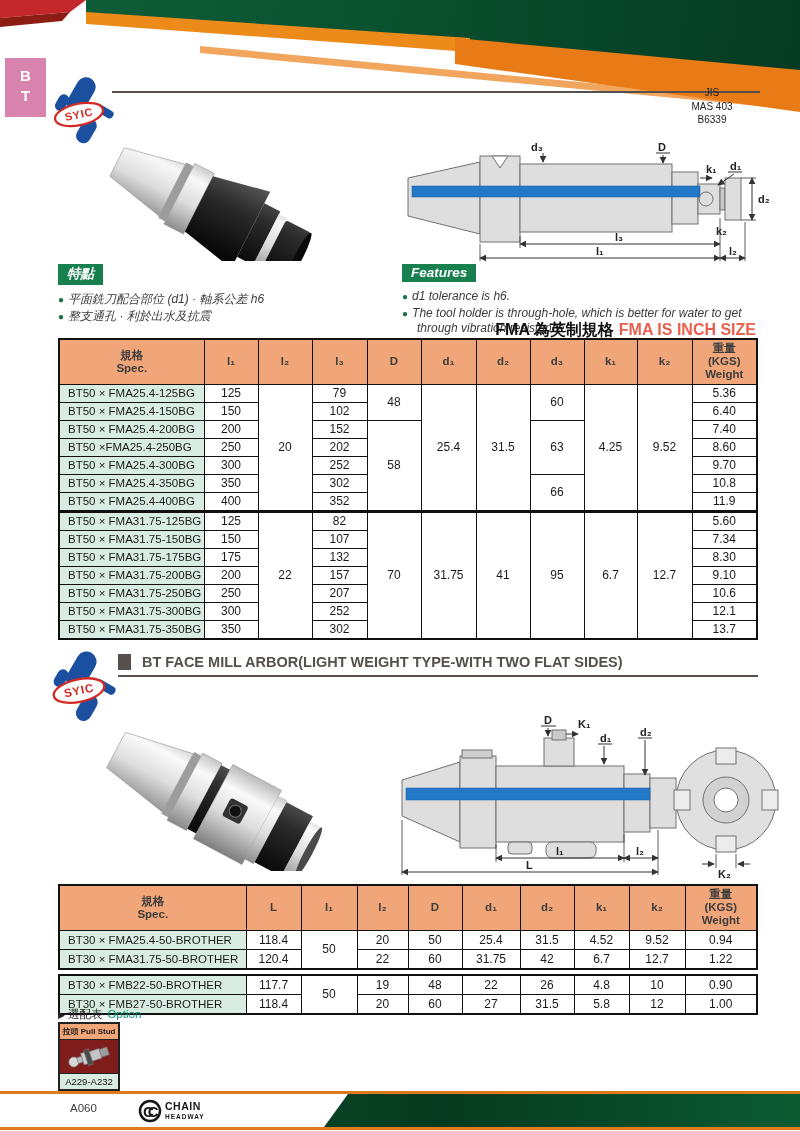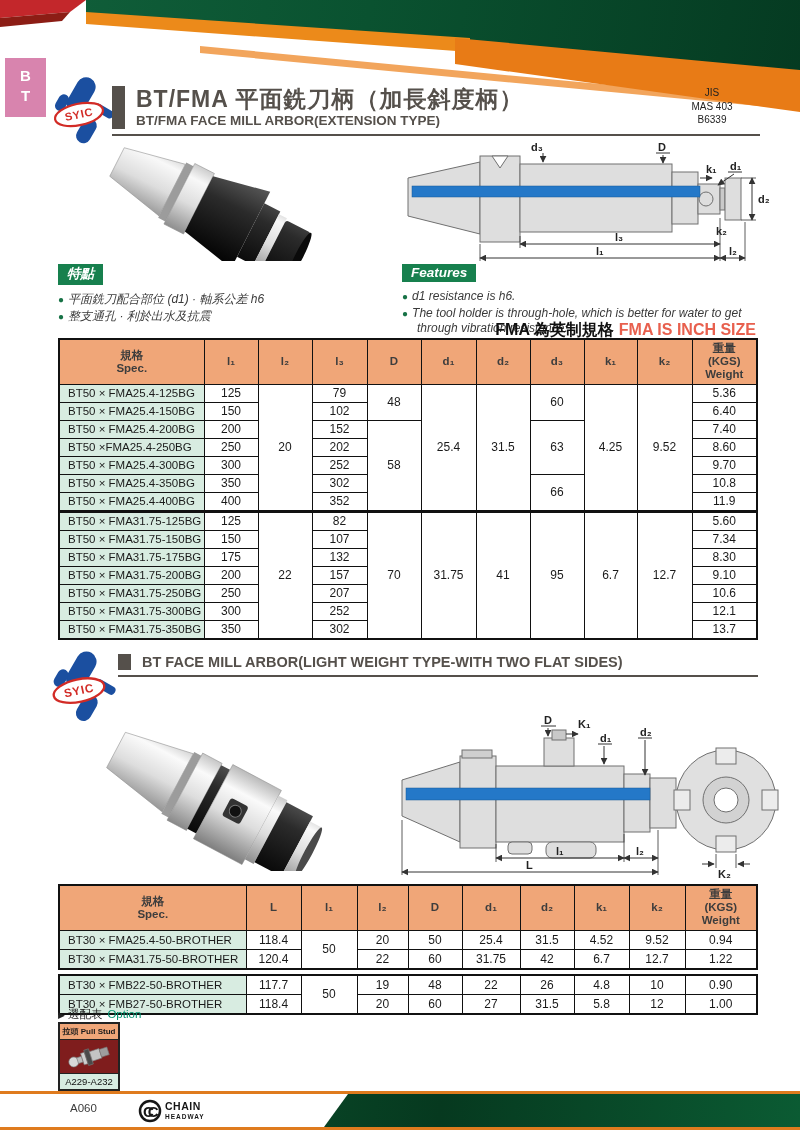--- a/index.html
+++ b/index.html
@@ -102,24 +102,20 @@
       <rect x="70" y="42" width="28" height="11" rx="5" transform="rotate(30 84 47)"></rect>
     </g>
     <g transform="rotate(-12 50 52)">
       <ellipse cx="50" cy="52" rx="33" ry="14.5" fill="#fff" stroke="#D22B26" stroke-width="3"></ellipse>
       <text x="50" y="57" text-anchor="middle" font-size="15" font-weight="bold" fill="#D22B26" letter-spacing="1">SYIC</text>
     </g>
   </svg>
 
   <div class="title-block t1" style="left:112px;top:86px;width:648px;">
     <div class="title-bar"></div>
-    <div>
-      <div class="title-zh">BT/FMA 平面銑刀柄（加長斜度柄）</div>
-      <div class="title-en">BT/FMA FACE MILL ARBOR(EXTENSION TYPE)</div>
-    </div>
   </div>
   <div class="abs jis">
     <div>JIS</div>
     <div>MAS 403</div>
     <div>B6339</div>
   </div>
 
   <svg class="abs" style="left:103px;top:136px;" width="215" height="125" viewBox="0 0 215 125">
     <defs>
       <linearGradient id="sil1" gradientUnits="userSpaceOnUse" x1="0" y1="-46" x2="0" y2="46">
@@ -194,21 +190,21 @@
   </svg>
 
   <div class="abs feat" style="left:58px;top:264px;width:335px;">
     <div class="feat-head">特點</div>
     <div class="feat-item"><span class="dot">●</span><span>平面銑刀配合部位 (d1) · 軸系公差 h6</span></div>
     <div class="feat-item"><span class="dot">●</span><span>整支通孔 · 利於出水及抗震</span></div>
   </div>
 
   <div class="abs feat" style="left:402px;top:264px;width:372px;">
     <div class="feat-head">Features</div>
-    <div class="feat-item"><span class="dot">●</span><span>d1 resistance is h6.</span></div>
+    <div class="feat-item"><span class="dot">●</span><span>d1 tolerance is h6.</span></div>
     <div class="feat-item"><span class="dot">●</span><span>The tool holder is through-hole, which is better for water to get through vibration resistance.</span></div>
   </div>
 
   <div class="abs inch-note" style="left:402px;top:320px;width:354px;">
     <span class="zh">FMA 為英制規格</span><span class="en">FMA IS INCH SIZE</span>
   </div>
 
   <div class="abs" style="left:58px;top:338px;">
     <table class="spec-table t1tab">
       <colgroup>

